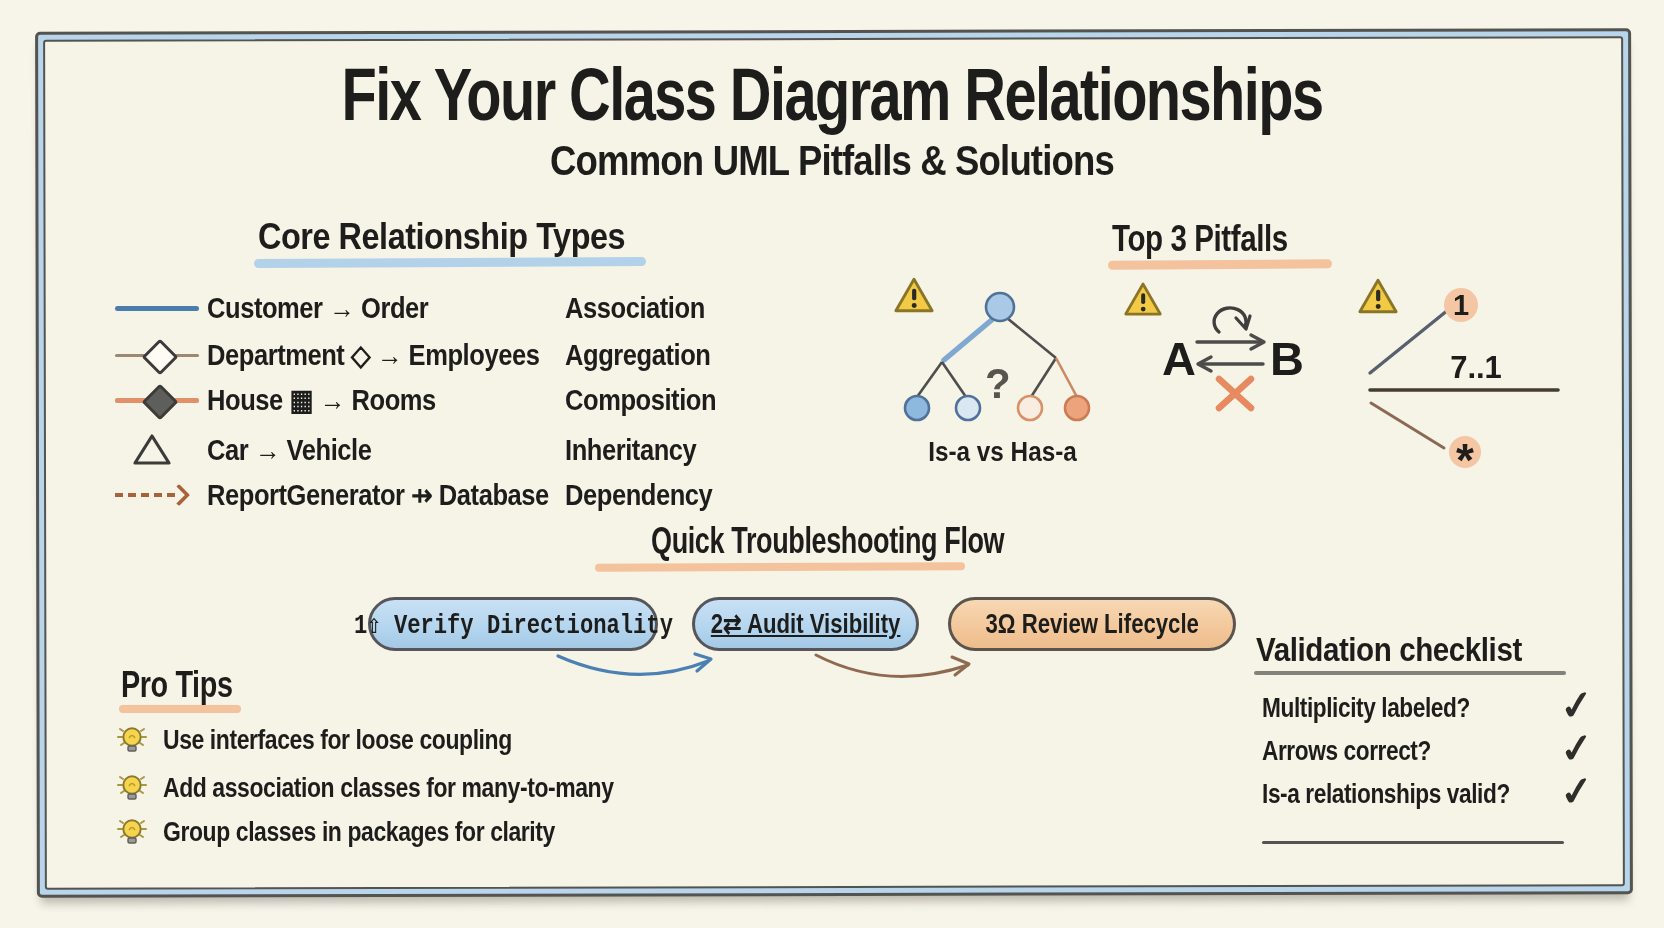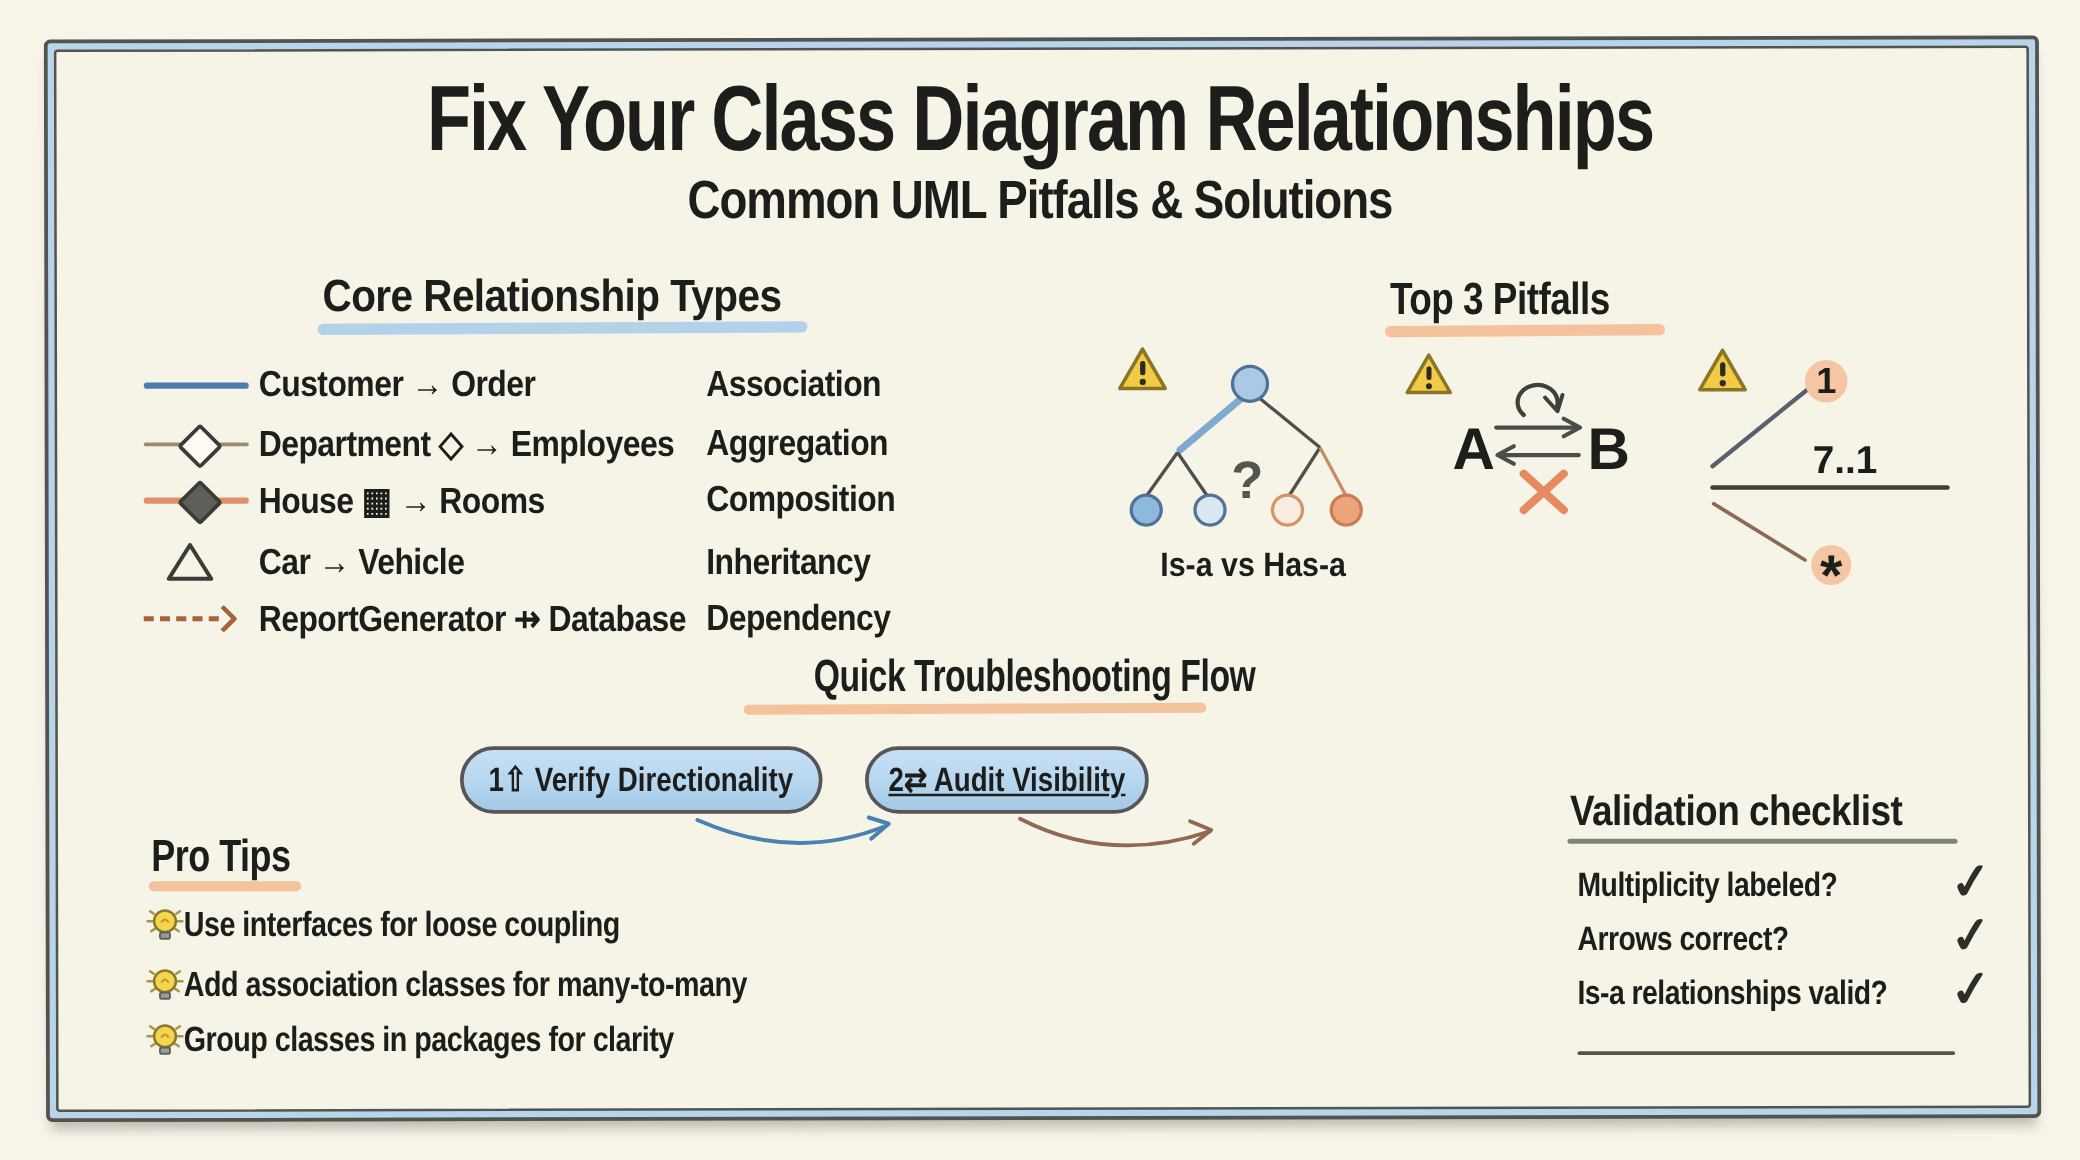--- a/index.html
+++ b/index.html
@@ -78,28 +78,28 @@
                 align-items:flex-start; }
   .badge-star span { line-height:1.05; }
   .m01 { position:absolute; left:1436px; top:350px; width:80px; text-align:center;
          font-size:31px; font-weight:bold; }
 
   
   .pill { position:absolute; top:597px; height:54px; border-radius:29px;
           border:3.5px solid #56565a; box-sizing:border-box;
           display:flex; align-items:center; justify-content:center;
           background:linear-gradient(180deg,#c8e0f4 0%, var(--pill-blue,#b5d6ef) 55%, #a4c9e6 100%); }
-  .pill1 { left:368px; width:290px; }
+  .pill1 { left:368px; width:290px;font-family:Liberation Mono, monospace; }
   .pill2 { left:692px; width:227px;text-decoration:underline; }
   .pill3 { left:948px; width:288px; border-color:#5a544c;
            background:linear-gradient(180deg,#f7d8b4 0%, var(--pill-orange,#f3c89c) 55%, #eebd8c 100%); }
   .pill-label { font-size:27px; font-weight:bold; white-space:nowrap; transform:scaleX(.82); }
 
   
-  .tip-row { position:absolute; left:117px; height:40px; display:flex; align-items:center; }
+  .tip-row { position:absolute; left:117px; height:40px; display:flex; align-items:center; gap:16px; }
   .tr1{top:720px}.tr2{top:768px}.tr3{top:812px}
   .tip-text { font-size:28px; font-weight:bold; letter-spacing:-0.5px; white-space:nowrap;
               transform:scaleX(.82); transform-origin:left center; }
 
   
   .chk-row { position:absolute; left:1262px; width:332px; height:40px; }
   .cr1{top:688px}.cr2{top:731px}.cr3{top:774px}
   .chk-label { font-size:27px; font-weight:bold; letter-spacing:-0.5px; white-space:nowrap;
                transform:scaleX(.84); transform-origin:left center; display:inline-block; line-height:40px; }
   .chk-mark { position:absolute; right:0; top:-6px; font-size:40px; font-weight:bold;
@@ -228,20 +228,23 @@
   </div>
 
   <div class="h-section flow-h">Quick Troubleshooting Flow</div>
   <div class="uline flow-u"></div>
 
   <div class="pill pill1">
     <span class="pill-label">1⇧ Verify Directionality</span>
   </div>
   <div class="pill pill2">
     <span class="pill-label">2⇄ Audit Visibility</span>
+  </div>
+  <div class="pill pill3">
+    <span class="pill-label">3Ω Review Lifecycle</span>
   </div>
 
   <svg class="abs" style="left:540px;top:648px" width="450" height="58" viewBox="0 0 450 58">
     <g>
       <path d="M18 8 Q95 42 168 13" fill="none" stroke="#4a80b2" stroke-width="3.2" stroke-linecap="round"></path>
       <path d="M157 23 L171 11 L155 6" fill="none" stroke="#4a80b2" stroke-width="3.2" stroke-linecap="round" stroke-linejoin="round"></path>
     </g>
     <g>
       <path d="M276 7 Q348 44 428 17" fill="none" stroke="#8f6a50" stroke-width="3" stroke-linecap="round"></path>
       <path d="M415 27 L429 16 L412 9" fill="none" stroke="#8f6a50" stroke-width="3" stroke-linecap="round" stroke-linejoin="round"></path>

